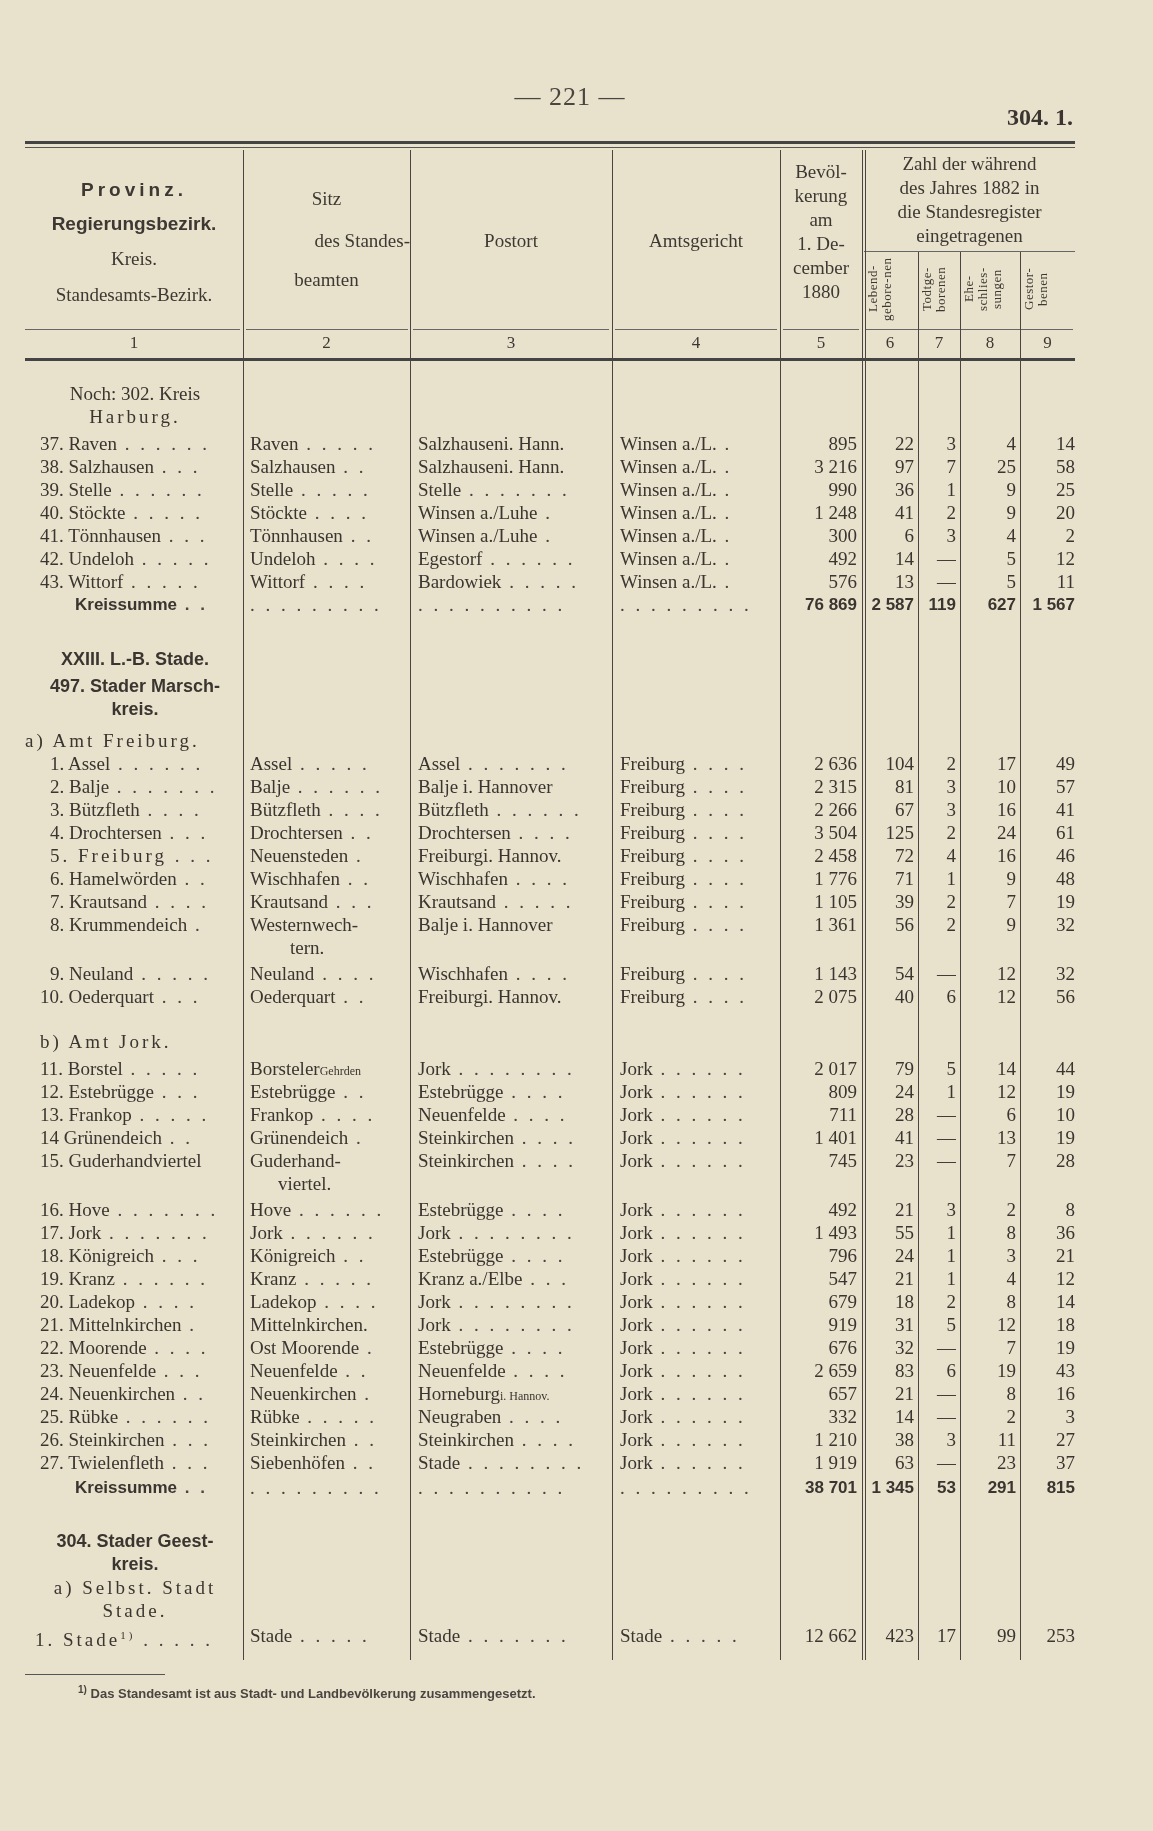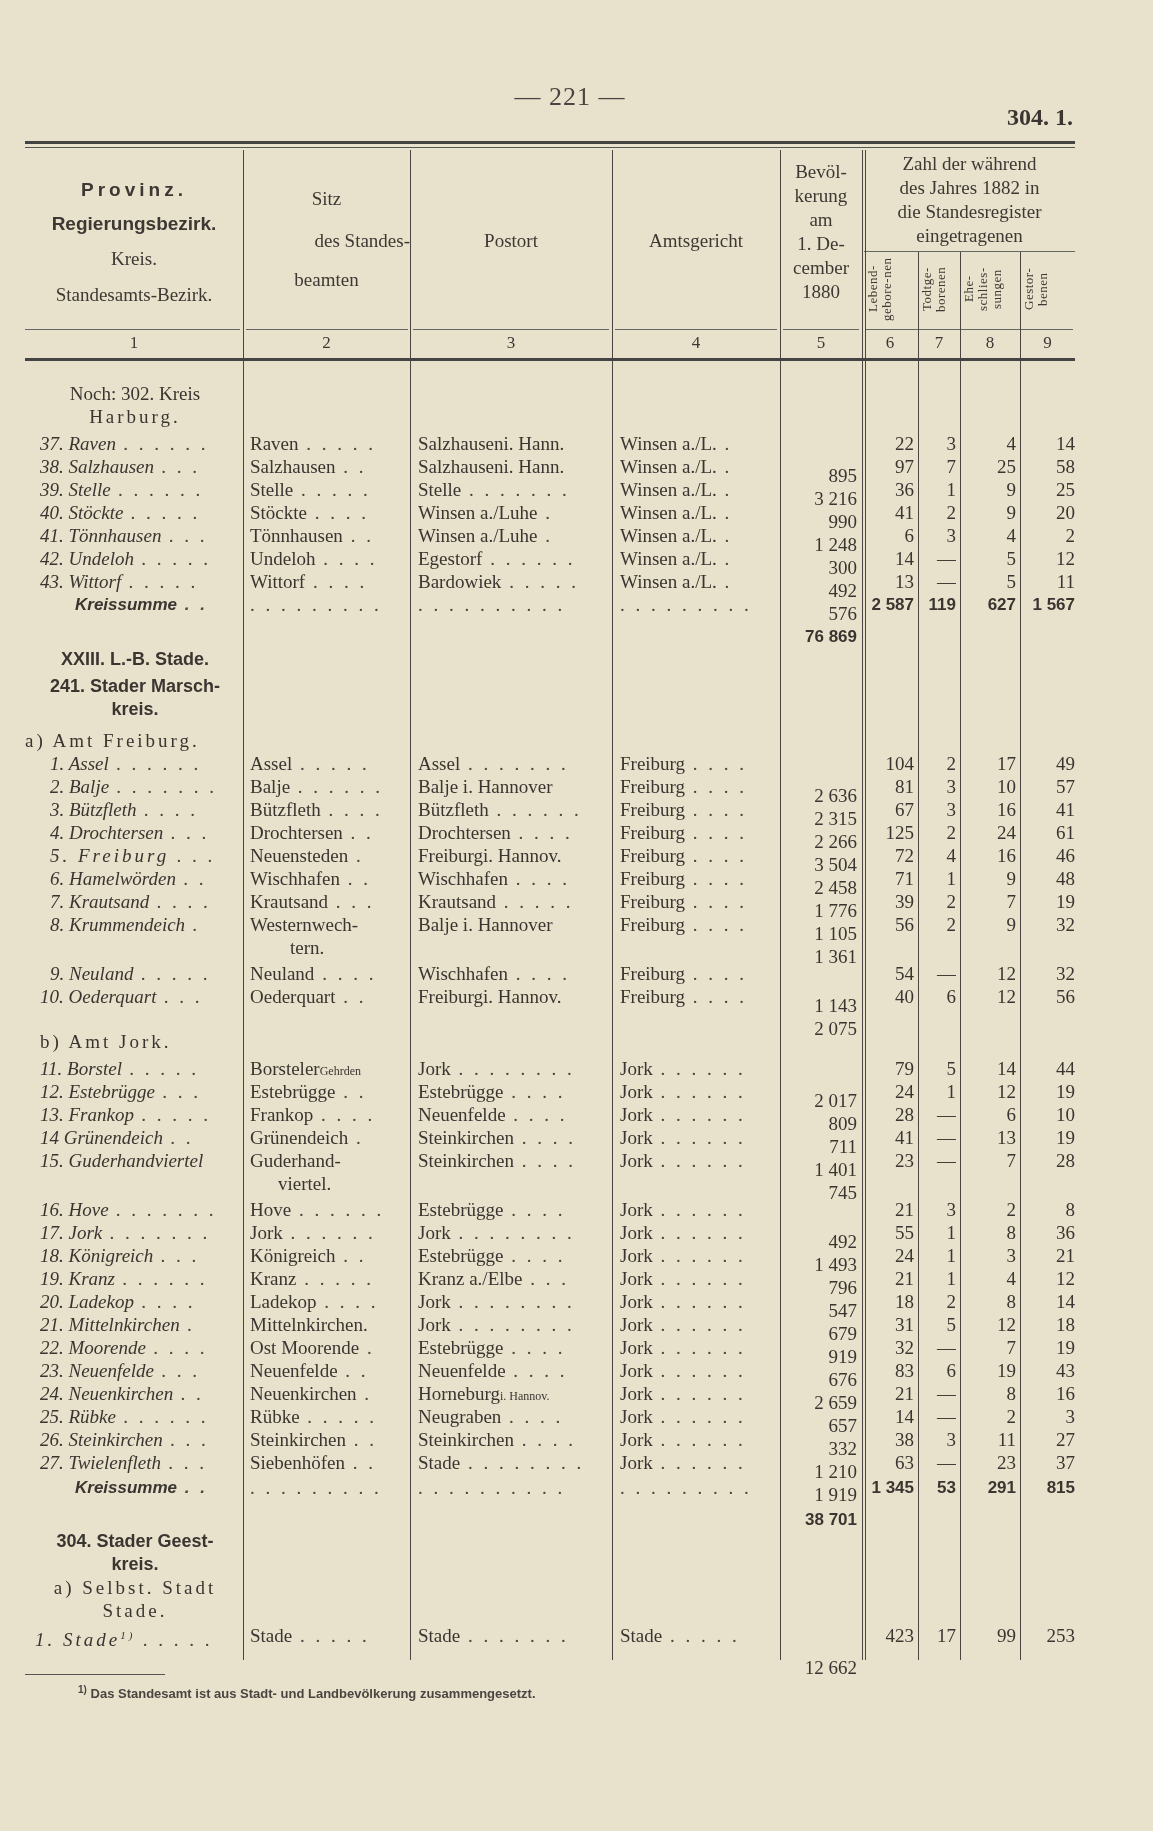--- a/index.html
+++ b/index.html
@@ -14,26 +14,26 @@
   .rule-thick { position:absolute; left:25px; width:1050px; height:3px; background:#444; }
   .rule-thin { position:absolute; left:25px; width:1050px; height:1px; background:#555; }
   .vline { position:absolute; width:1px; background:#4a4540; }
   .hdr { position:absolute; text-align:center; font-size:19px; line-height:24px; color:#3d3833; }
   .hdr.bold { font-family:"Liberation Sans","DejaVu Sans",sans-serif; font-weight:bold; }
   .hdr-rot { position:absolute; writing-mode:vertical-rl; transform:rotate(180deg); font-size:13px; line-height:14px; text-align:center; color:#3d3833; letter-spacing:0.5px; }
   .colnum { position:absolute; top:333px; font-size:17px; text-align:center; color:#3d3833; }
   .hrule-local { position:absolute; height:1px; background:#666; }
   .row { position:absolute; left:0; width:1153px; height:23px; font-size:19px; line-height:23px; }
   .cell { position:absolute; top:0; white-space:nowrap; overflow:hidden; }
-  .c1 { left:40px; width:200px;font-style:italic; }
+  .c1 { left:40px; width:200px; }
   .c2 { left:250px; width:160px; }
   .c3 { left:418px; width:192px; }
   .c4 { left:620px; width:158px; }
   .num { text-align:right; }
-  .c5 { left:780px; width:77px;margin-top:32px; }
+  .c5 { left:780px; width:77px; }
   .c6 { left:862px; width:52px; }
   .c7 { left:918px; width:38px; }
   .c8 { left:960px; width:56px; }
   .c9 { left:1020px; width:55px; }
   .dots { color:#4a4540; letter-spacing:3px; }
   .sect { position:absolute; font-size:19px; line-height:23px; text-align:center; width:210px; left:30px; }
   .sect.bold { font-family:"Liberation Sans","DejaVu Sans",sans-serif; font-weight:bold; font-size:18px; }
   .spaced { letter-spacing:3px; }
   .sum { font-family:"Liberation Sans","DejaVu Sans",sans-serif; font-weight:bold; font-size:17px; }
   .sub { font-size:12px; }
@@ -208,21 +208,21 @@
       <span class="cell c5 num sum">76 869</span>
       <span class="cell c6 num sum">2 587</span>
       <span class="cell c7 num sum">119</span>
       <span class="cell c8 num sum">627</span>
       <span class="cell c9 num sum">1 567</span>
     </div>
   </div>
 
   <div class="sect bold" style="top:648px;">XXIII. L.-B. Stade.</div>
   <div class="sect bold" style="top:675px;">
-    <div>241. Stader Marsch-</div>
+    <div>497. Stader Marsch-</div>
     <div>kreis.</div>
   </div>
   <div class="sect spaced" style="top:729px;text-align:left;left:25px;">a) Amt Freiburg.</div>
 
   <div>
     <div class="row" style="top:752px;">
       <span class="cell c1" style="left:50px;"><span>1. Assel</span><span class="dots"> . . . . . .</span></span>
       <span class="cell c2"><span>Assel</span><span class="dots"> . . . . .</span></span>
       <span class="cell c3"><span>Assel</span><span class="dots"> . . . . . . .</span></span>
       <span class="cell c4"><span>Freiburg</span><span class="dots"> . . . .</span></span>

